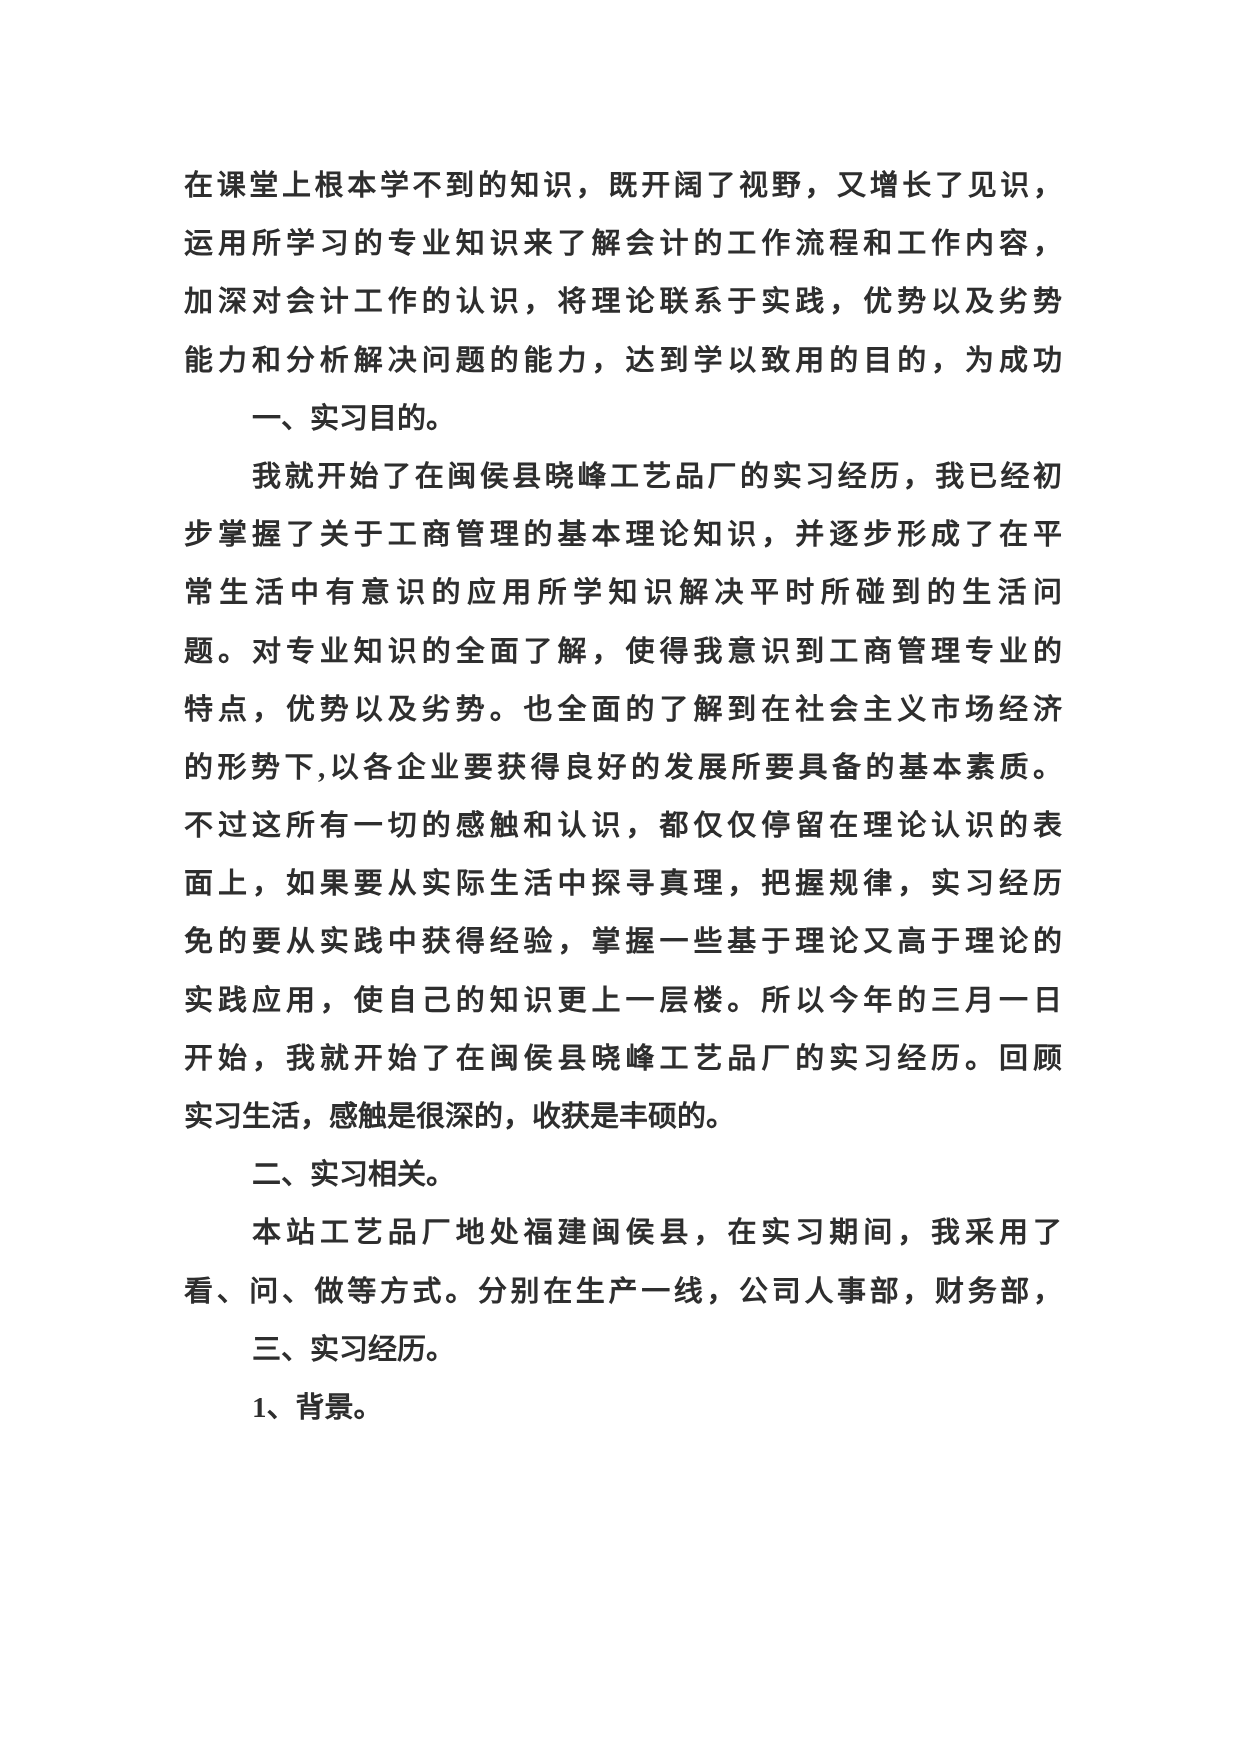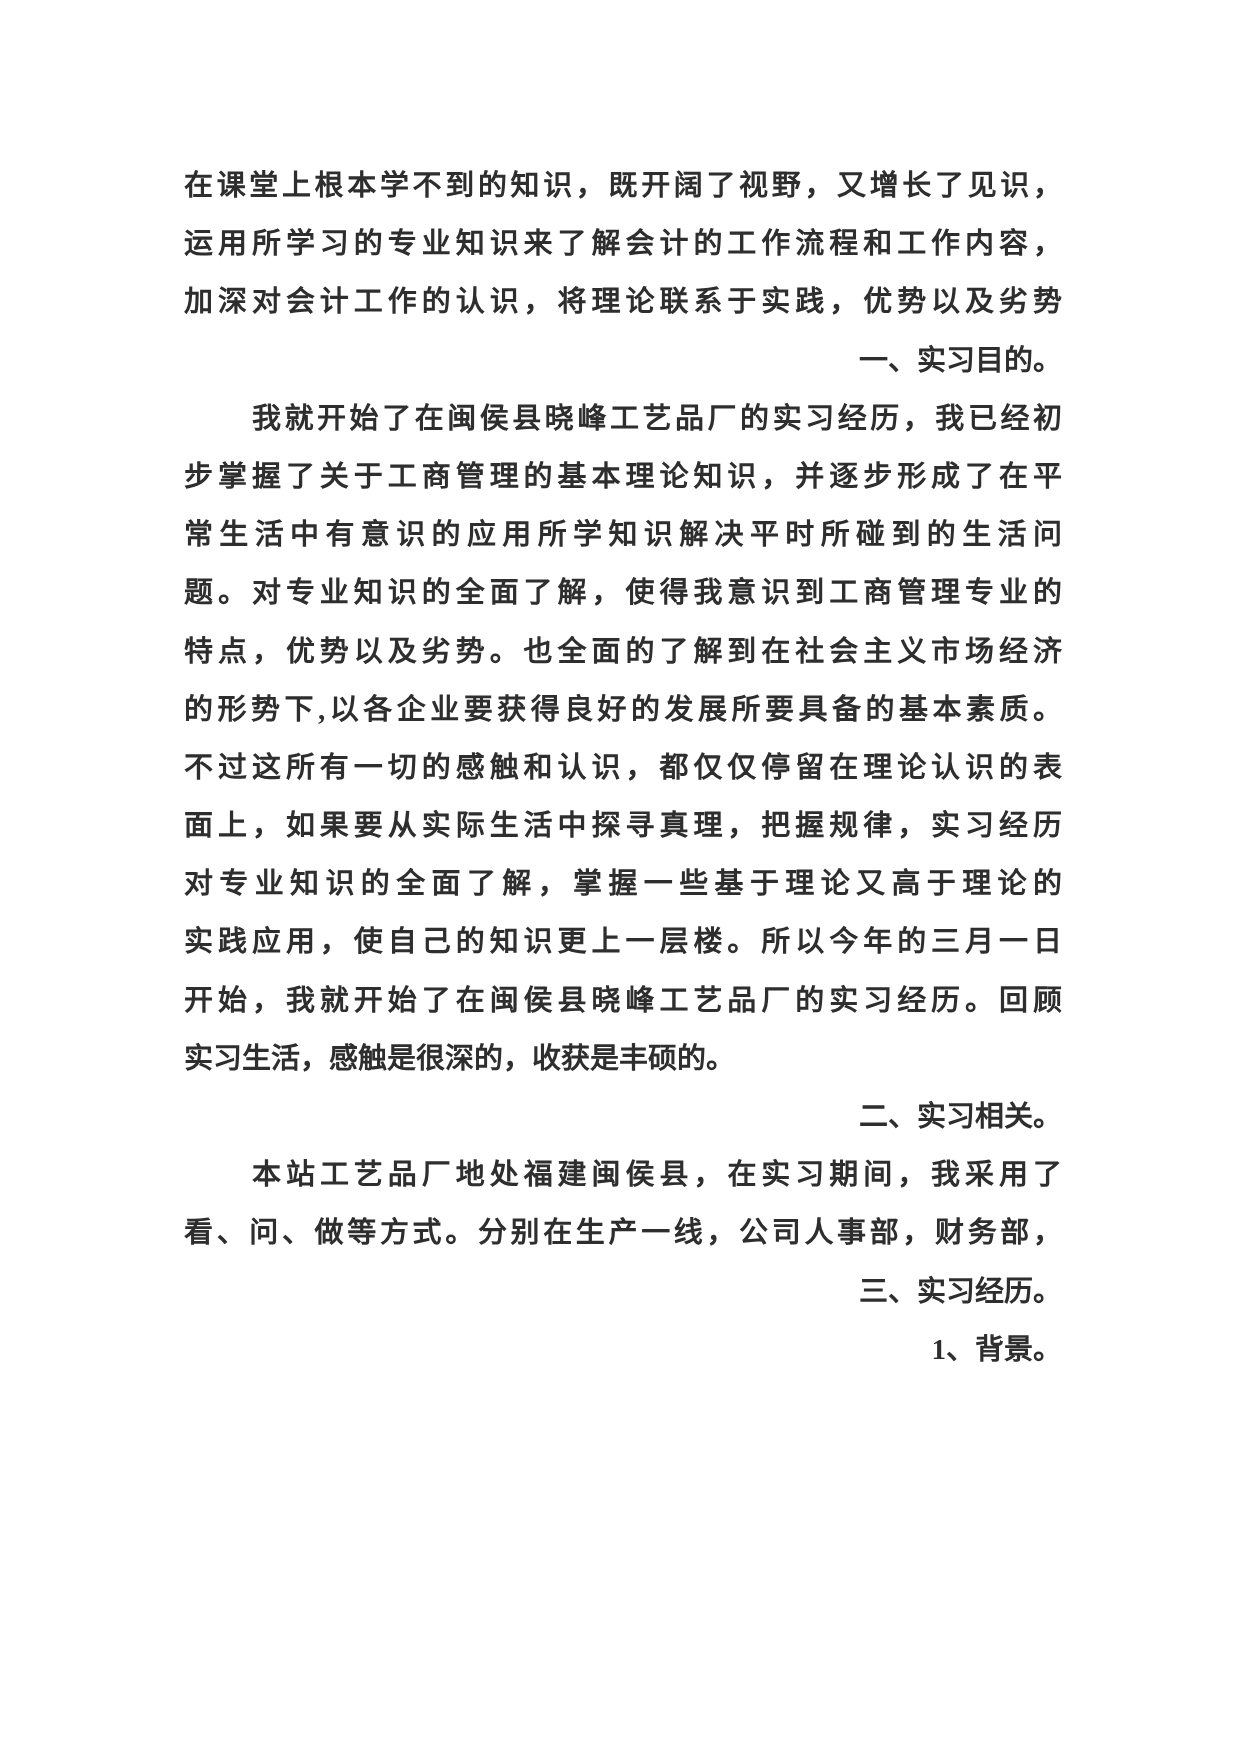--- a/index.html
+++ b/index.html
@@ -32,41 +32,41 @@
     word-break: keep-all;
     overflow: visible;
   }
   .line.fill {
     text-align: justify;
     text-align-last: justify;
     text-justify: inter-character;
   }
   .line.indent {
     text-indent: 68px;
-    text-align: right;
   }
 </style>
 </head>
 <body>
 
 <div class="page">
   <div class="text-block" id="text-block">
       <div class="line fill">在课堂上根本学不到的知识，既开阔了视野，又增长了见识，</div>
       <div class="line fill">运用所学习的专业知识来了解会计的工作流程和工作内容，</div>
       <div class="line fill">加深对会计工作的认识，将理论联系于实践，优势以及劣势</div>
+      <div class="line fill">能力和分析解决问题的能力，达到学以致用的目的，为成功</div>
       <div class="line indent">一、实习目的。</div>
       <div class="line fill indent">我就开始了在闽侯县晓峰工艺品厂的实习经历，我已经初</div>
       <div class="line fill">步掌握了关于工商管理的基本理论知识，并逐步形成了在平</div>
       <div class="line fill">常生活中有意识的应用所学知识解决平时所碰到的生活问</div>
       <div class="line fill">题。对专业知识的全面了解，使得我意识到工商管理专业的</div>
       <div class="line fill">特点，优势以及劣势。也全面的了解到在社会主义市场经济</div>
       <div class="line fill">的形势下,以各企业要获得良好的发展所要具备的基本素质。</div>
       <div class="line fill">不过这所有一切的感触和认识，都仅仅停留在理论认识的表</div>
       <div class="line fill">面上，如果要从实际生活中探寻真理，把握规律，实习经历</div>
-      <div class="line fill">对专业知识的全面了解，掌握一些基于理论又高于理论的</div>
+      <div class="line fill">免的要从实践中获得经验，掌握一些基于理论又高于理论的</div>
       <div class="line fill">实践应用，使自己的知识更上一层楼。所以今年的三月一日</div>
       <div class="line fill">开始，我就开始了在闽侯县晓峰工艺品厂的实习经历。回顾</div>
       <div class="line">实习生活，感触是很深的，收获是丰硕的。</div>
       <div class="line indent">二、实习相关。</div>
       <div class="line fill indent">本站工艺品厂地处福建闽侯县，在实习期间，我采用了</div>
       <div class="line fill">看、问、做等方式。分别在生产一线，公司人事部，财务部，</div>
       <div class="line indent">三、实习经历。</div>
       <div class="line indent">1、背景。</div>
     </div>
 </div>

